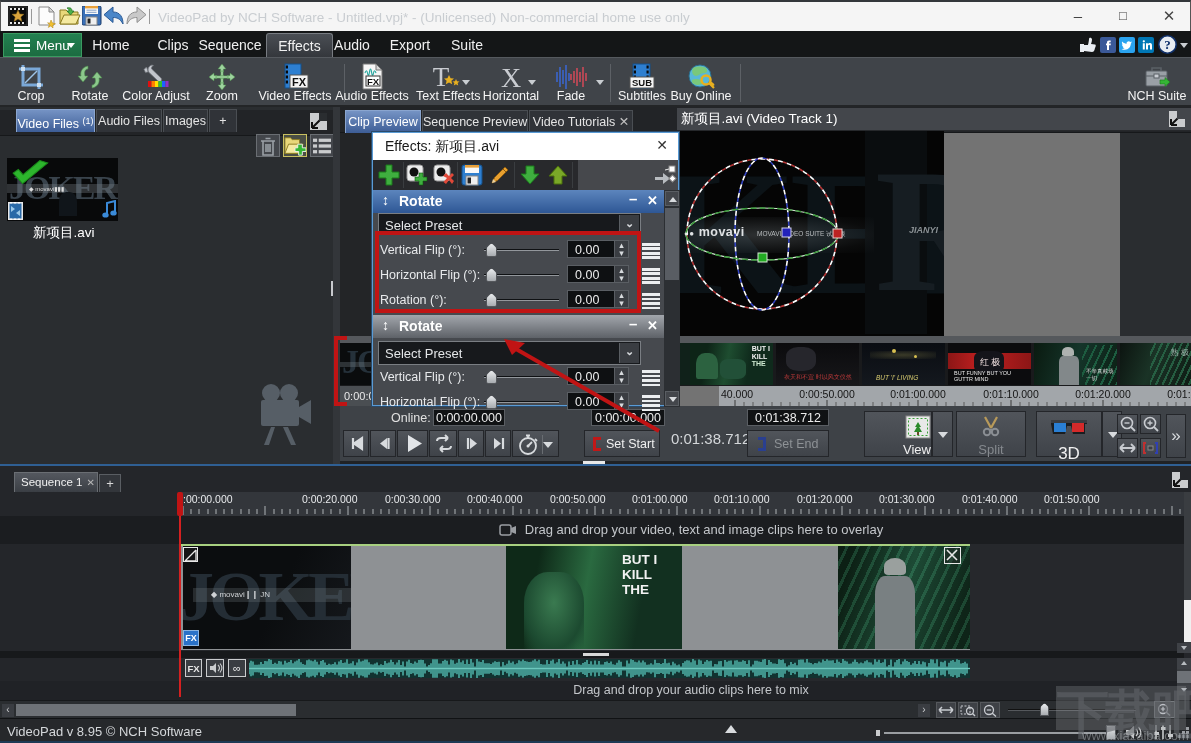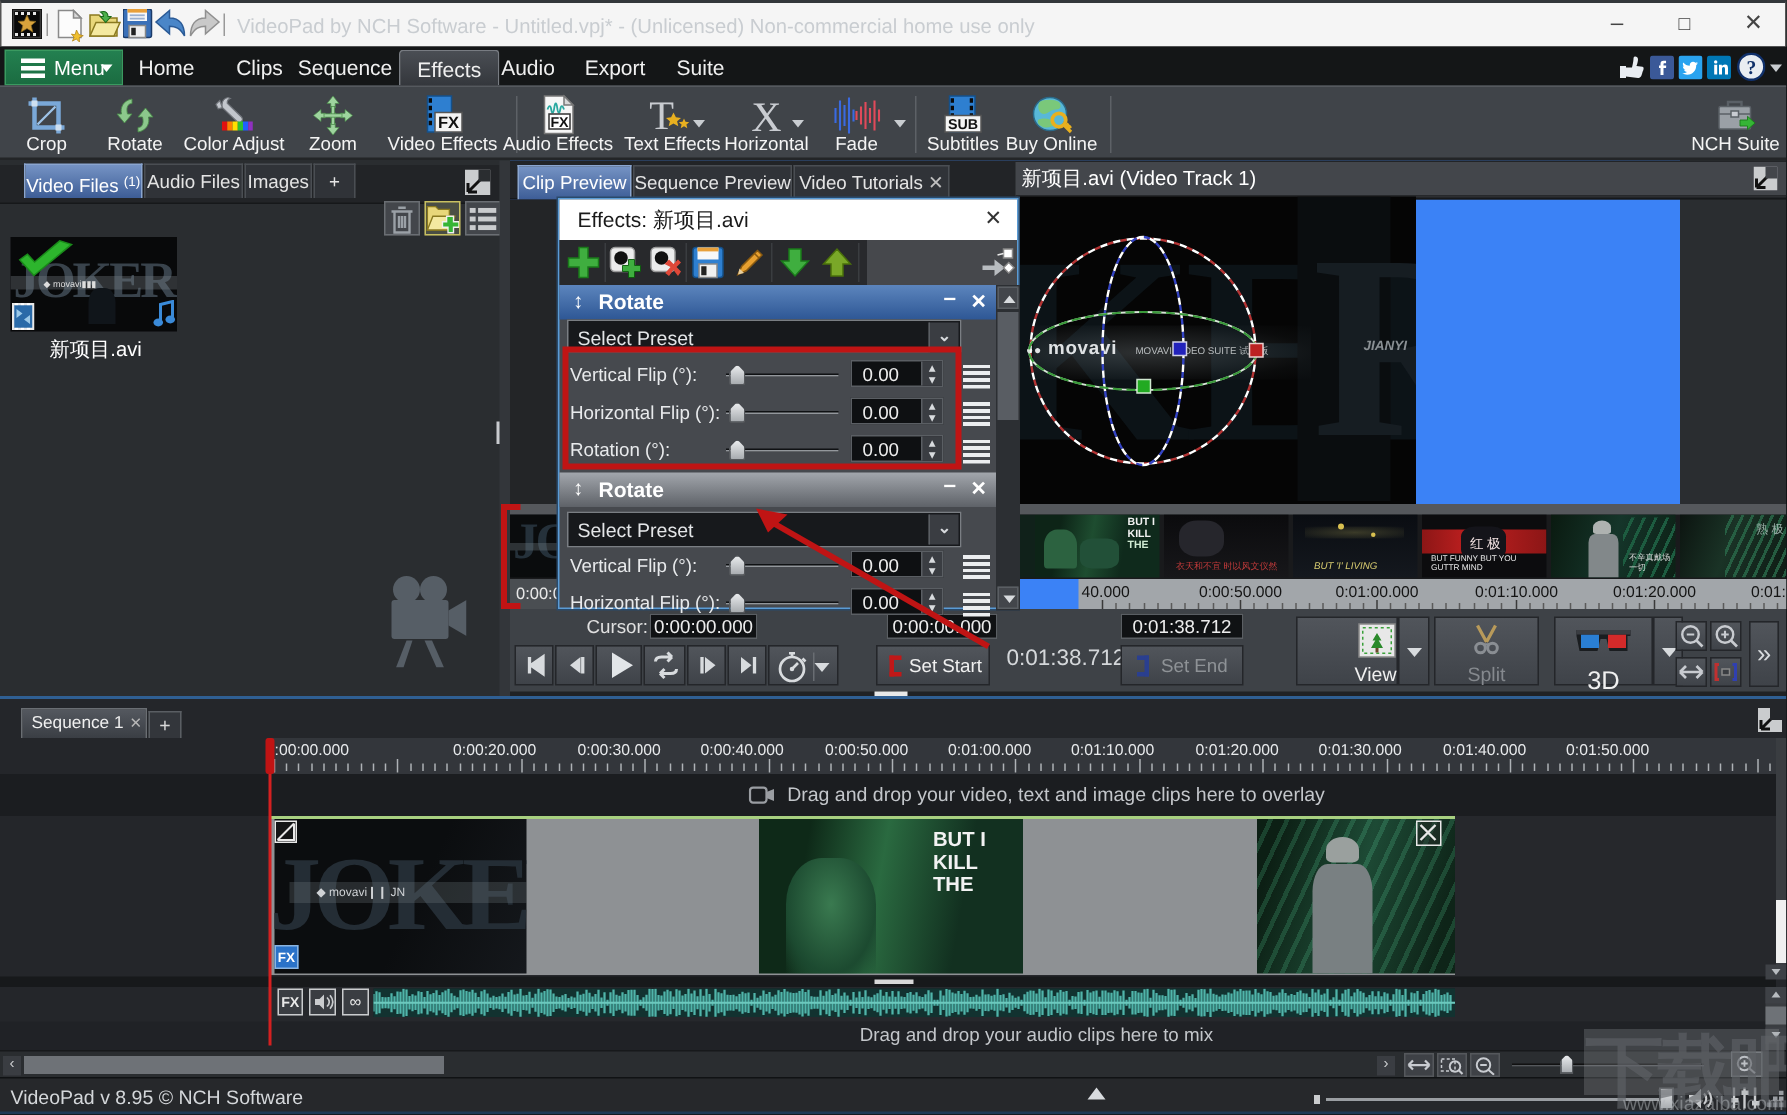--- a/index.html
+++ b/index.html
@@ -24,21 +24,21 @@
 .tdrop { top:22px; width:0; height:0; border-left:4px solid transparent; border-right:4px solid transparent; border-top:5px solid #c9cdd1; }
 
 #leftpanel { left:0; top:107px; width:333px; height:357px; background:#2a2d30; }
 #lp-tabrow { left:0; top:3px; width:333px; height:26px; background:#222427; border-bottom:1px solid #16181a; }
 .lptab { top:2px; height:23px; font-size:12.5px; white-space:nowrap; color:#e4e4e4; text-align:center; line-height:23px; background:#303338; border:1px solid #4a4e53; border-bottom:none; }
 #lptab-video { background:linear-gradient(#7593c4,#3d5d96); color:#fff; border-color:#8aa5cf; }
 .lpbtn { top:27px; width:24px; height:23px; background:#43464b; border:1px solid #6a6e73; }
 
 #vsplit { left:333px; top:107px; width:7px; height:357px; background:#33363a; }
 
-#centerright { left:340px; top:107px; width:780px; height:357px; background:#3b82f6; }
+#centerright { left:340px; top:107px; width:780px; height:357px; background:#737373; }
 .cptab { top:3px; height:23px; font-size:12.5px; white-space:nowrap; color:#e4e4e4; text-align:center; line-height:23px; background:#303338; border:1px solid #4a4e53; border-bottom:none; }
 #cptab-clip { background:linear-gradient(#7593c4,#3d5d96); color:#fff; border-color:#8aa5cf; }
 #prevtitle { left:337px; top:1px; width:514px; height:23px; background:#43464b; color:#fff; font-size:13.5px; line-height:22px; padding-left:4px; border-bottom:1px solid #26282b; }
 #videoarea { left:339px; top:24px; width:265px; height:210px; background:#050505; overflow:hidden; }
 
 #filmbar { left:0px; top:229px; width:851px; height:8px; background:#55585c; }
 #filmstrip { left:0px; top:236px; width:851px; height:43px; background:#191a1c; overflow:hidden; }
 #clipruler { left:339px; top:279px; width:512px; height:20px; background:#a2a6aa; color:#141414; font-size:11px; overflow:hidden;margin-left:40px; }
 #clipruler-stub { left:0px; top:279px; width:339px; height:20px; background:#4a4e52; color:#e8e8e8; font-size:11px; overflow:hidden; }
 
@@ -505,21 +505,21 @@
             <line x1="448" y1="16" x2="448" y2="20"></line>
             <line x1="457" y1="16" x2="457" y2="20"></line>
             <line x1="466" y1="16" x2="466" y2="20"></line>
             <line x1="485" y1="16" x2="485" y2="20"></line>
             <line x1="494" y1="16" x2="494" y2="20"></line>
             <line x1="503" y1="16" x2="503" y2="20"></line>
           </g>
       </svg>
     </div>
     <div id="transport" class="abs">
-      <div class="abs" style="left:51px;top:5px;font-size:12.5px;color:#e0e0e0">Cursor:</div>
+      <div class="abs" style="left:51px;top:5px;font-size:12.5px;color:#e0e0e0">Online:</div>
       <div class="timebox abs" style="left:93px;top:3px;width:72px;height:17px;line-height:16px">0:00:00.000</div>
       <div class="timebox abs" style="left:251px;top:3px;width:74px;height:17px;line-height:16px">0:00:00.000</div>
       <div class="timebox abs" style="left:407px;top:3px;width:82px;height:17px;line-height:16px">0:01:38.712</div>
       <div class="pbtn abs" style="left:3px;top:24px;width:26px;height:27px"><svg width="24" height="25" style="margin:0 0 0 1px">
             <path d="M8 7 L8 18 M17 7 L17 18 L9 12.5 Z" stroke="#d8dbde" stroke-width="2.2" fill="#d8dbde"></path>
           </svg></div>
       <div class="pbtn abs" style="left:30px;top:24px;width:26px;height:27px"><svg width="24" height="25" style="margin:0 0 0 1px">
             <path d="M15 7 L15 18 L8 12.5 Z" fill="#d8dbde"></path>
             <path d="M16.5 7 L16.5 18" stroke="#d8dbde" stroke-width="2.2"></path>
           </svg></div>

